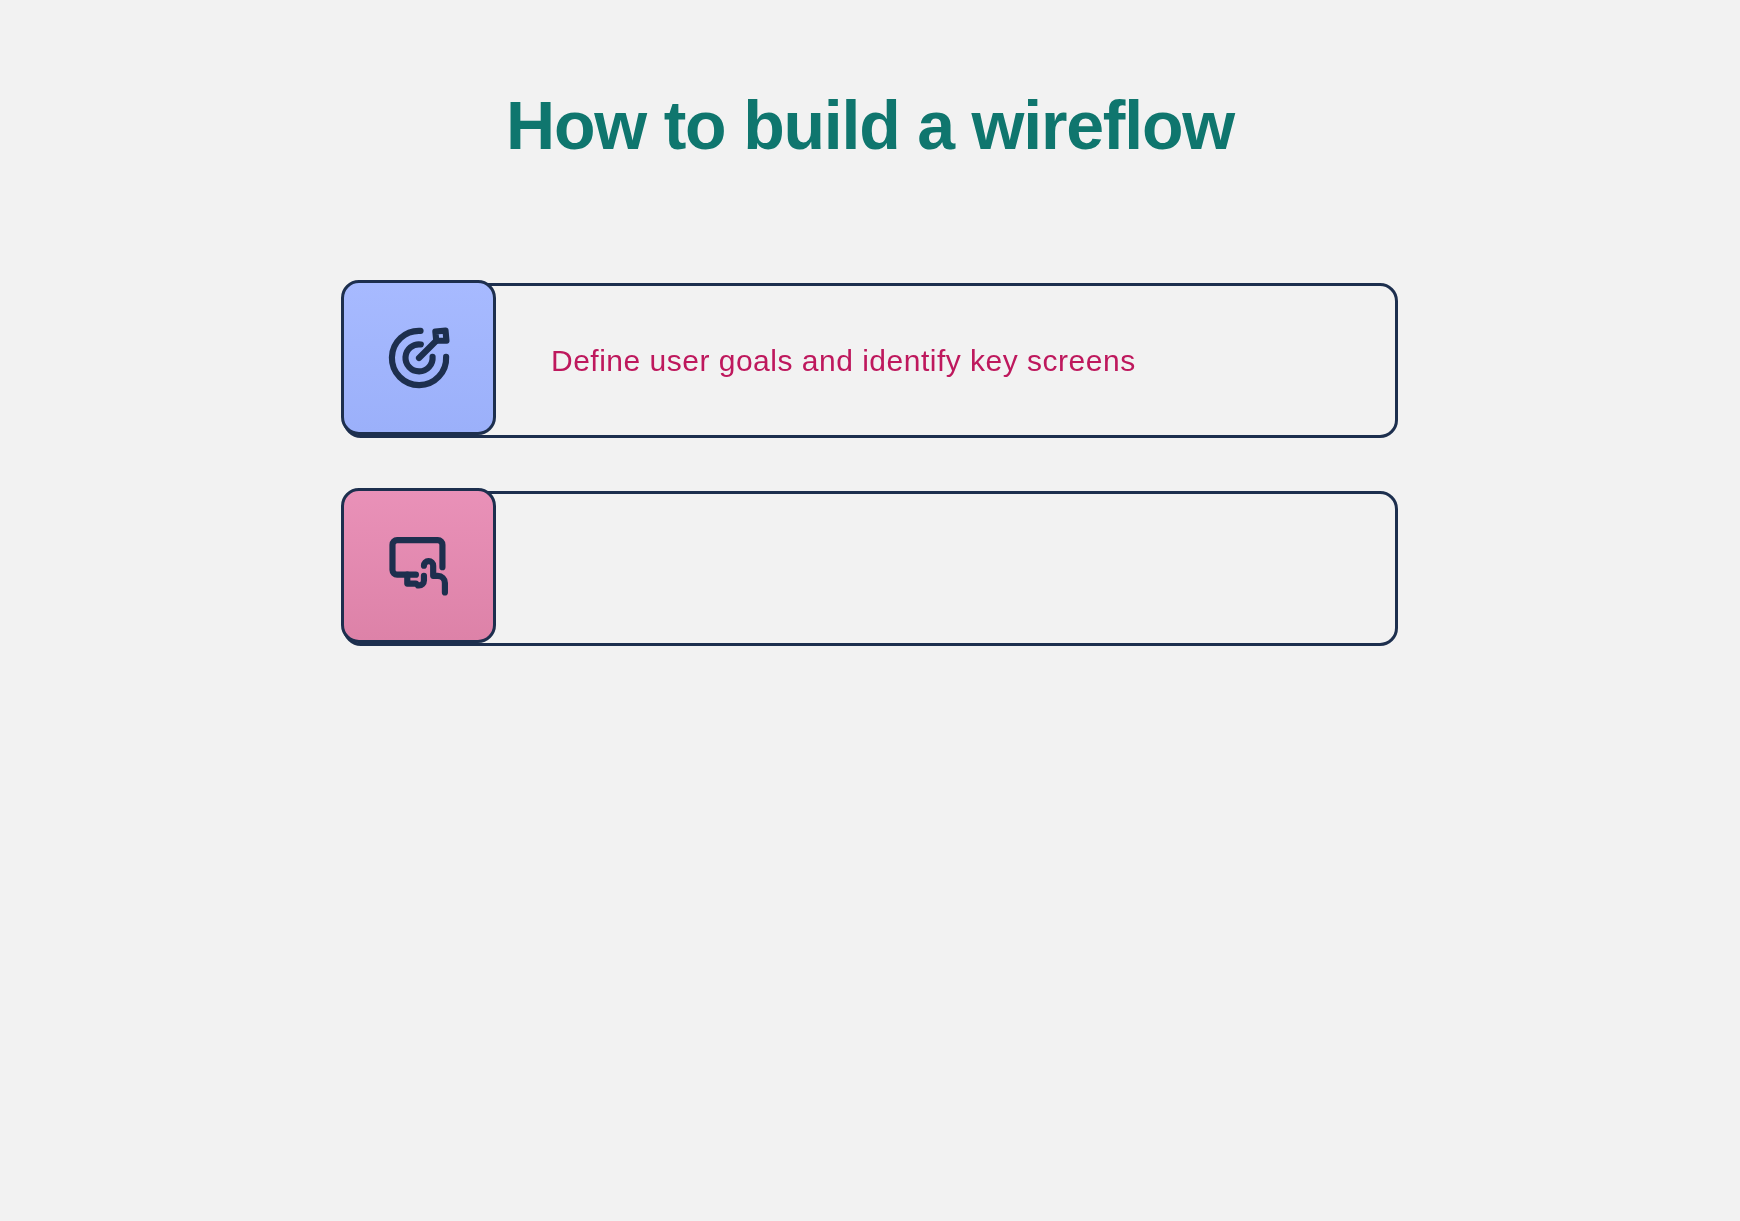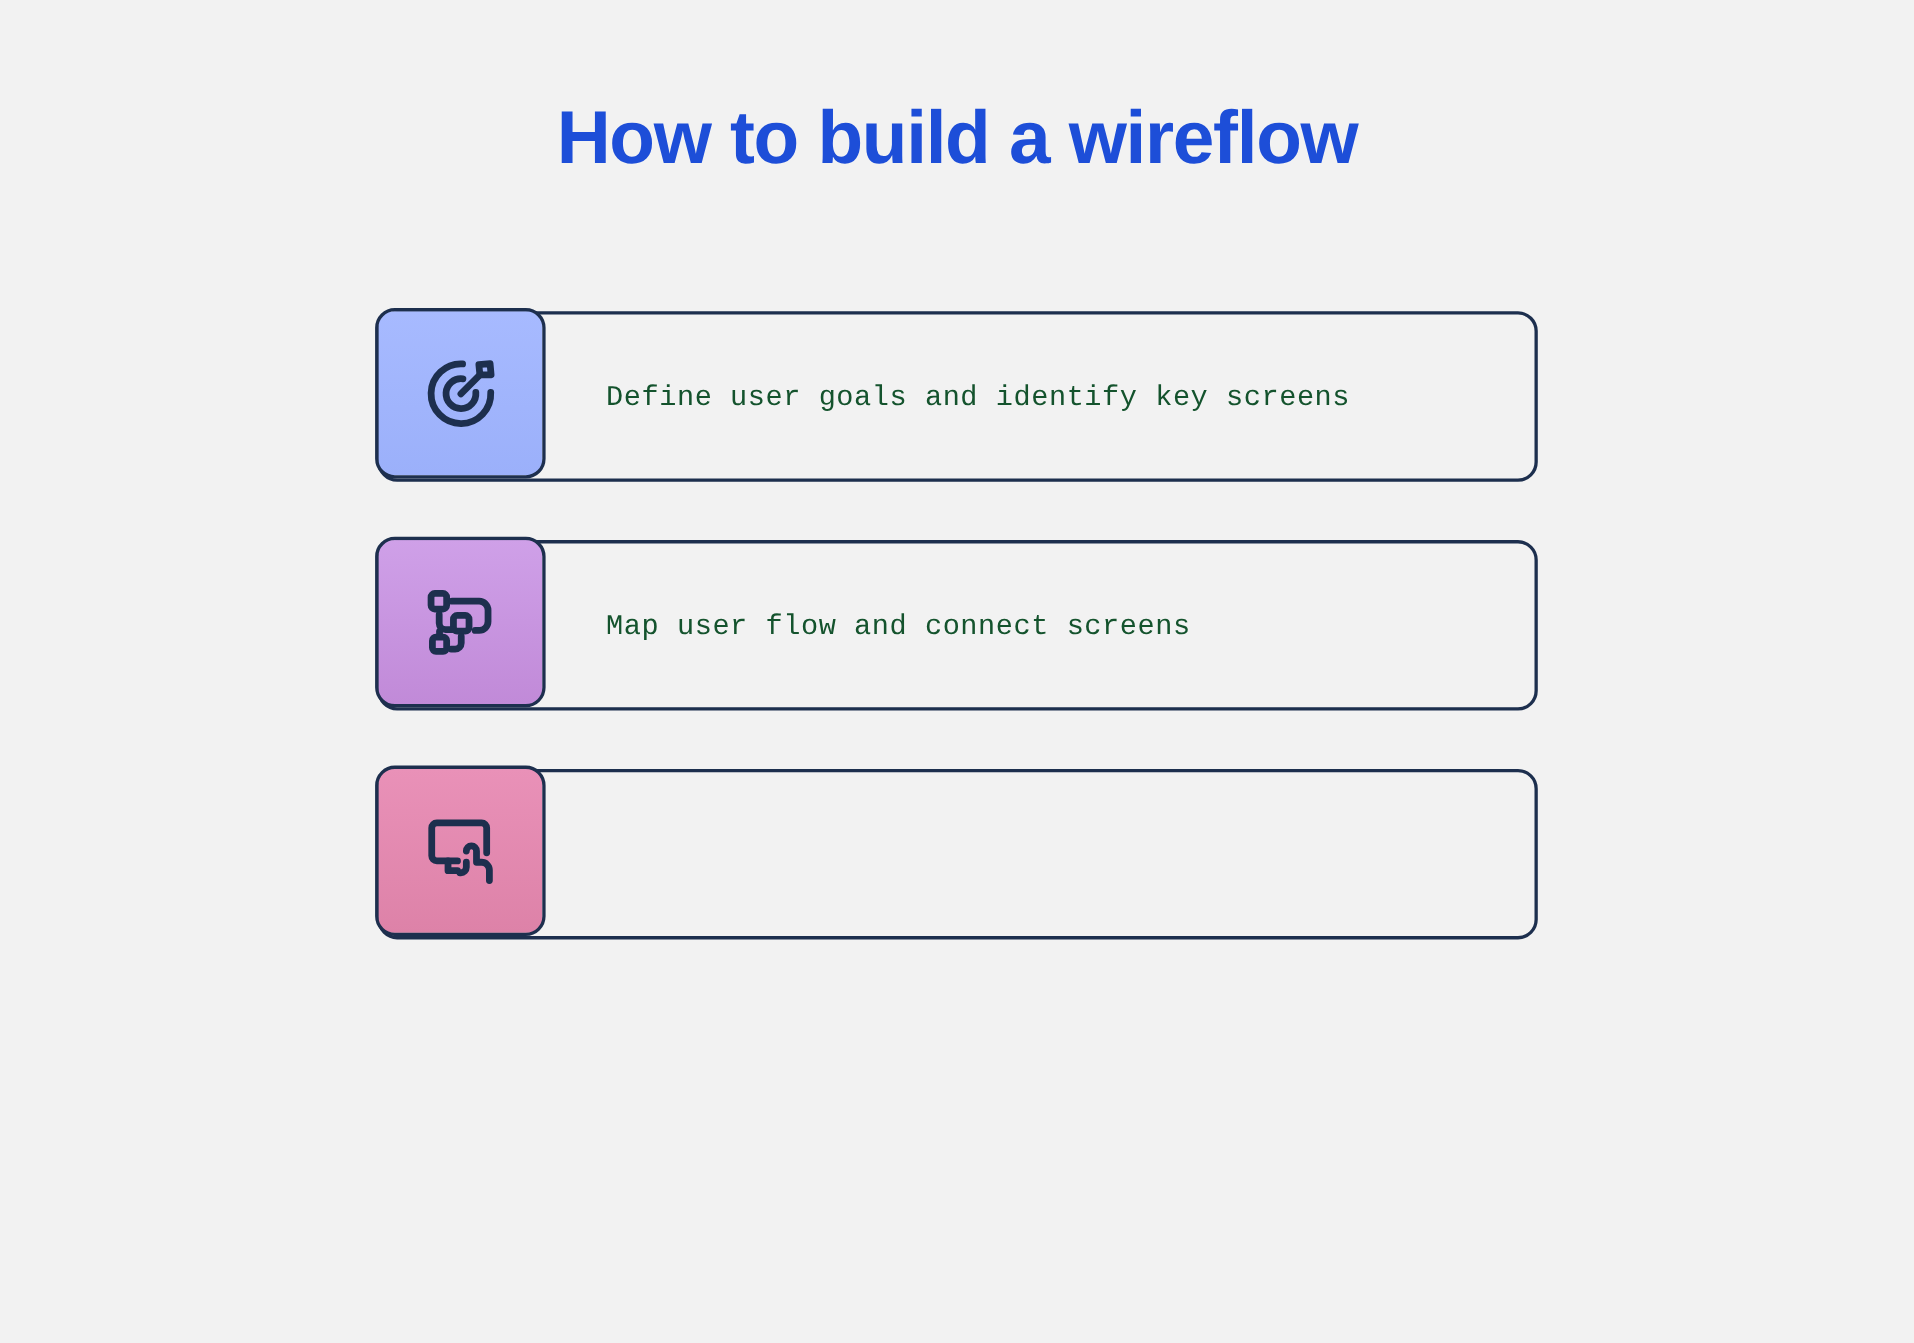--- a/index.html
+++ b/index.html
@@ -24,21 +24,21 @@
   .title {
     position: absolute;
     top: 88px;
     left: 0;
     width: 1740px;
     text-align: center;
     font-family: "Liberation Sans", sans-serif;
     font-size: 68px;
     font-weight: 700;
     letter-spacing: -1.2px;
-    color: #1d4ed8;
+    color: #0f766e;
     line-height: 1.1;
   }
   .rows {
     position: absolute;
     top: 283px;
     left: 343px;
     width: 1055px;
   }
   .row {
     position: relative;
@@ -73,25 +73,25 @@
     z-index: 2;
   }
   .row-label {
     position: absolute;
     left: 208px;
     top: 0;
     bottom: 0;
     right: 24px;
     display: flex;
     align-items: center;
-    font-family: Liberation Mono, monospace;
-    font-size: 26px;
+    font-family: Liberation Sans, sans-serif;
+    font-size: 30px;
     font-weight: 400;
     letter-spacing: 0.5px;
-    color: #14532d;
+    color: #be185d;
     z-index: 3;
   }
   .icon-svg {
     display: block;
     width: 74px;
     height: 74px;
   }
   .icon-svg path,
   .icon-svg rect,
   .icon-svg circle,
@@ -122,37 +122,20 @@
             <path d="M12.5 3.2A8.8 8.8 0 1 0 20.8 11.6"></path>
             <path d="M12.6 7.6A4.4 4.4 0 1 0 16.4 11.6"></path>
             <path d="M12 12 L17.6 6.4"></path>
             <path d="M17.6 6.4 L17.3 3.4 L20.6 3.1 L20.9 6.4 Z"></path>
           </svg>
         </span>
       </div>
       <div class="row-label">Define user goals and identify key screens</div>
     </div>
 
-    <div class="row">
-      <div class="row-frame"></div>
-      <div class="row-tile" id="tile-1" style="background: linear-gradient(rgb(207, 160, 232) 0%, rgb(193, 138, 216) 100%);">
-        <span>
-          <svg class="icon-svg" viewBox="0 0 24 24" aria-hidden="true">
-            <rect x="3.2" y="3.4" width="4.6" height="4.6" rx="1.1"></rect>
-            <rect x="9.8" y="9.9" width="4.6" height="4.6" rx="1.1"></rect>
-            <rect x="3.6" y="16.3" width="4.2" height="4.2" rx="1.05"></rect>
-            <path d="M9.4 5.7 H17.4 a2.6 2.6 0 0 1 2.6 2.6 v3.4 a2.6 2.6 0 0 1 -2.6 2.6 H16.2"></path>
-            <path d="M5.6 9.6 V12.2 a1.9 1.9 0 0 0 1.9 1.9 H9.6"></path>
-            <path d="M5.7 16.1 V14.6"></path>
-            <path d="M12.1 16.1 V18 a1.8 1.8 0 0 1 -1.8 1.8 H9.1"></path>
-          </svg>
-        </span>
-      </div>
-      <div class="row-label">Map user flow and connect screens</div>
-    </div>
 
     <div class="row">
       <div class="row-frame"></div>
       <div class="row-tile" id="tile-2" style="background: linear-gradient(rgb(233, 145, 184) 0%, rgb(221, 130, 168) 100%);">
         <span>
           <svg class="icon-svg" viewBox="0 0 24 24" aria-hidden="true">
             <path d="M19.6 12.4 V5.1 a1.5 1.5 0 0 0 -1.5 -1.5 H4.9 A1.5 1.5 0 0 0 3.4 5.1 v8.2 a1.5 1.5 0 0 0 1.5 1.5 H11"></path>
             <path d="M8.2 14.8 V17.7 H11"></path>
             <path d="M13.6 11.9 a1.5 1.5 0 0 1 3 0 v3.3 h1.5 a2.3 2.3 0 0 1 2.3 2.3 v3.1"></path>
             <path d="M13.6 15.2 v1.5 a1.6 1.6 0 0 1 -1.6 1.6 h-0.3"></path>

